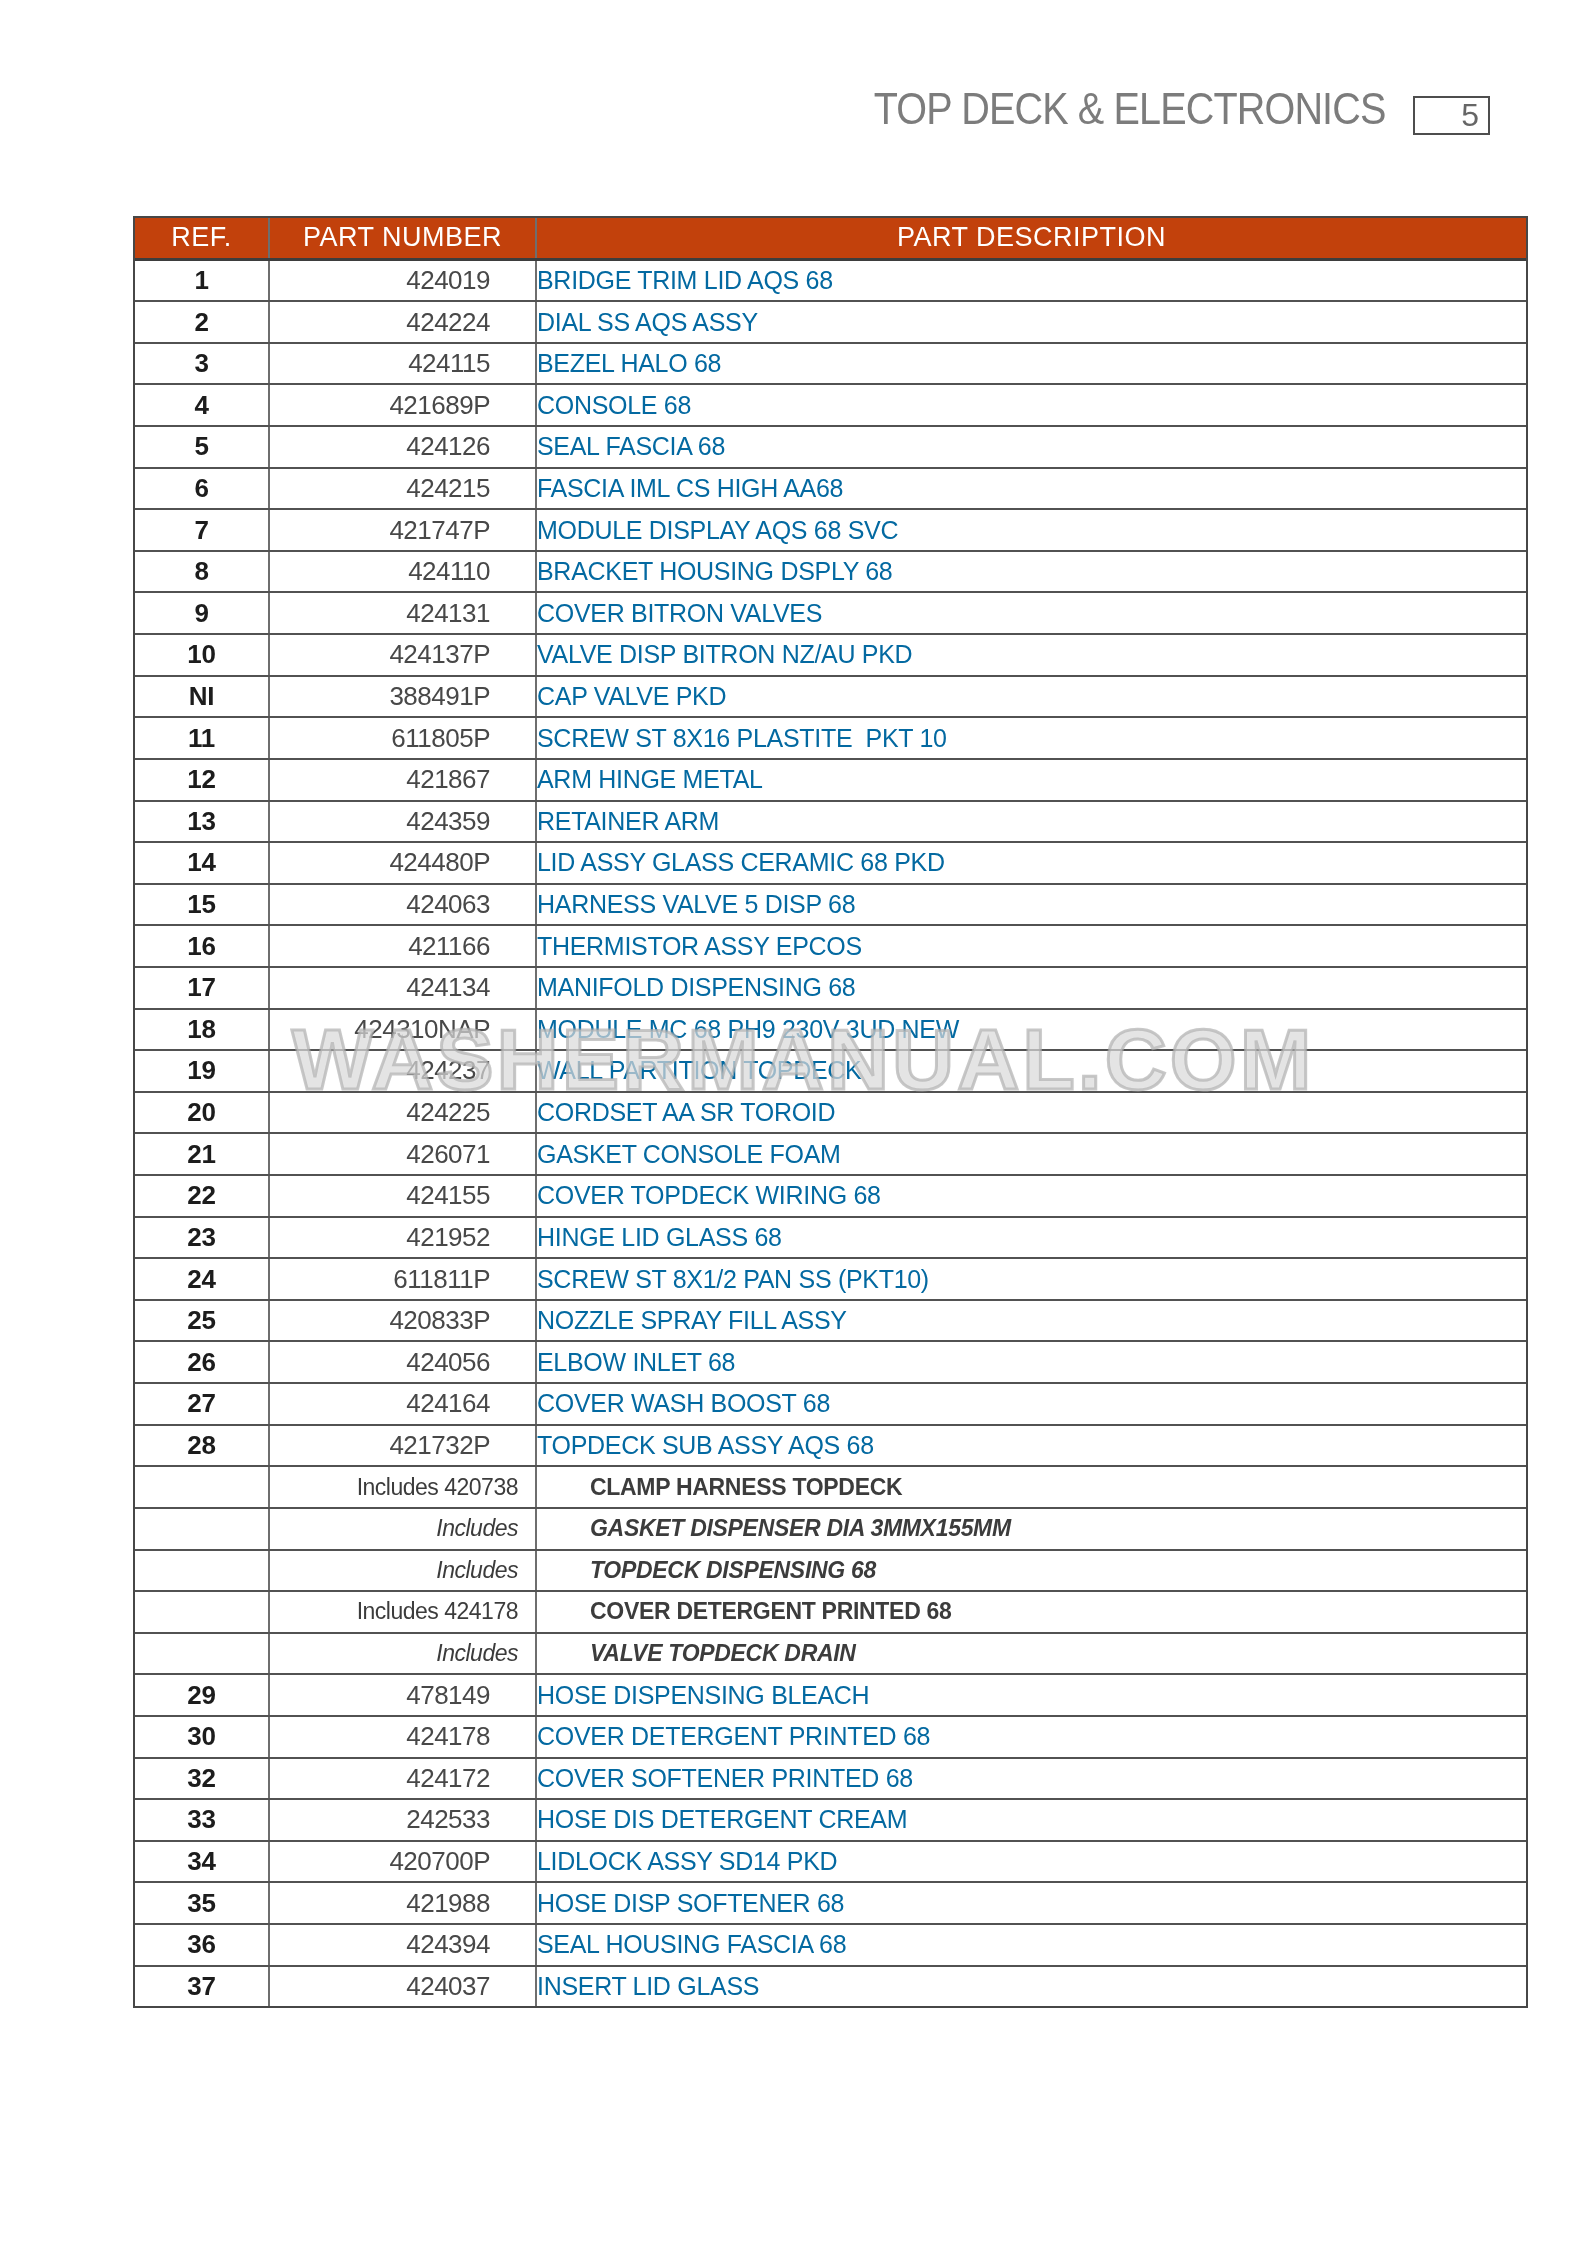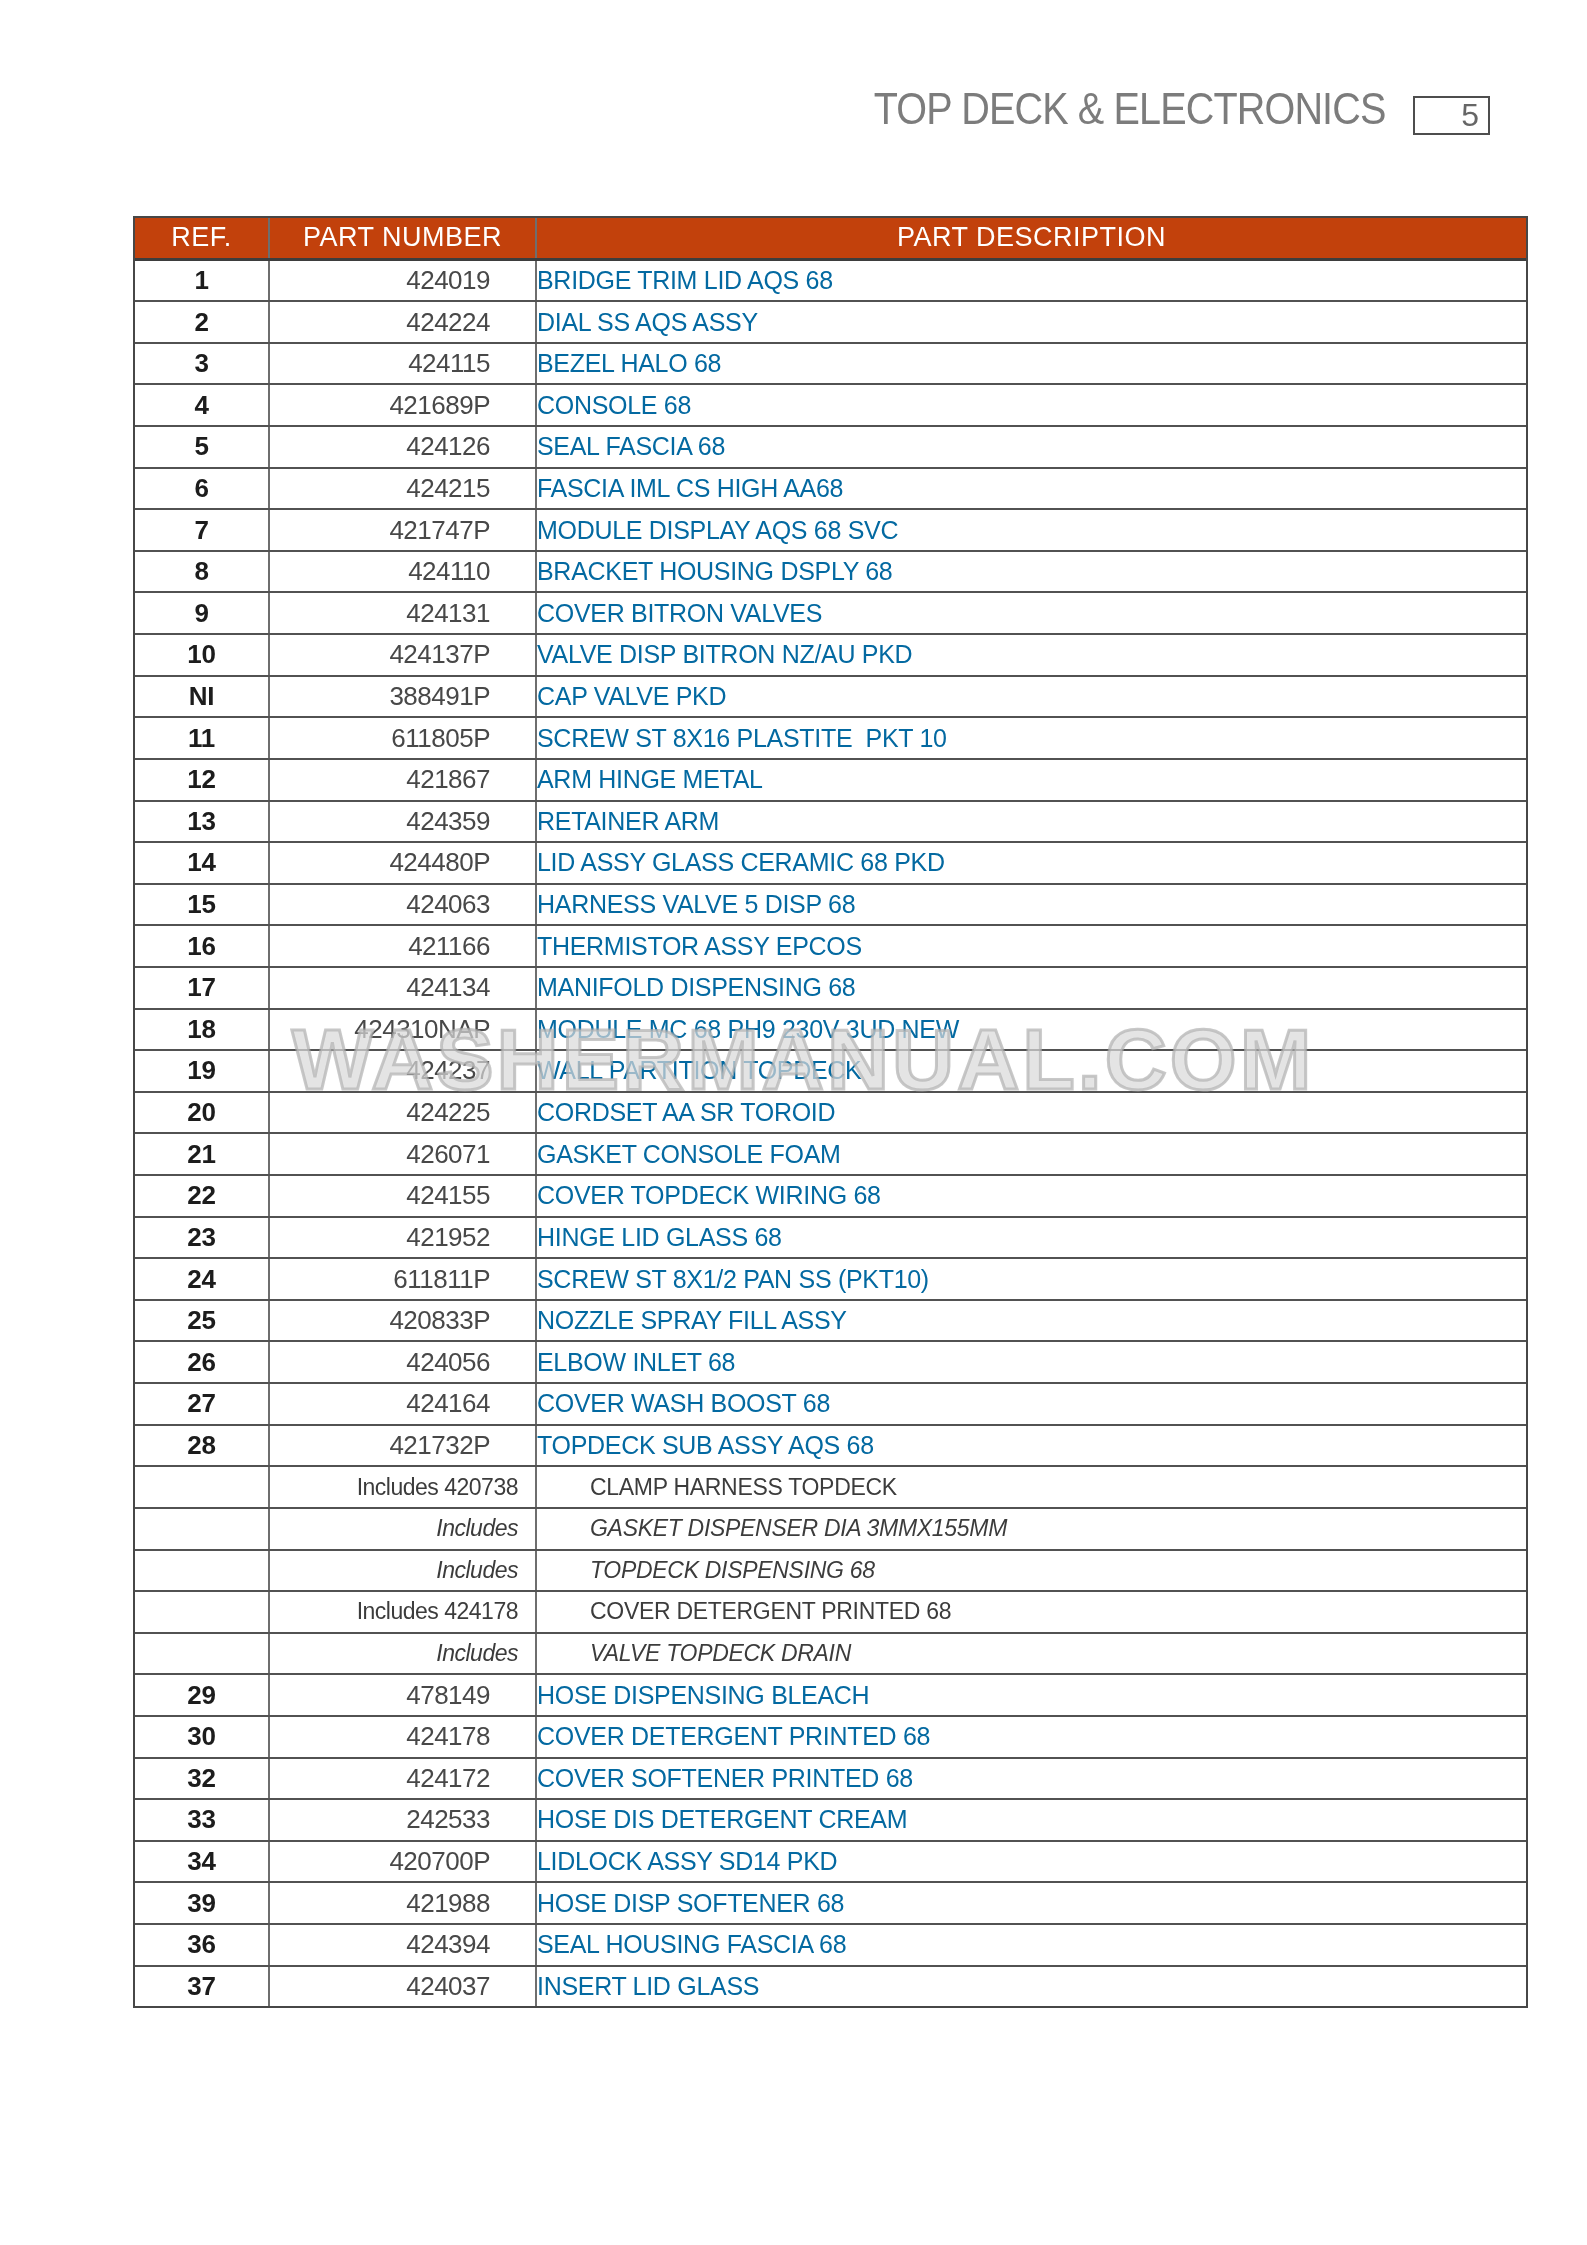--- a/index.html
+++ b/index.html
@@ -85,21 +85,21 @@
   }
   .td.col-desc{
     font-weight:400;font-size:25px;color:#0369a1;letter-spacing:-0.3px;
   }
 
   
   .tr.includes .td.col-part{
     font-size:23px;color:#3c3c3c;font-weight:400;padding-right:17px;
   }
   .tr.includes .td.col-desc{
-    font-size:23px;color:#3c3c3c;font-weight:400;padding-left:53px;
+    font-size:23px;color:#3c3c3c;font-weight:700;padding-left:53px;
   }
   .tr.includes.italic .td.col-part,
   .tr.includes.italic .td.col-desc{
     font-style:italic;
   }
 
   
   .watermark{
     position:absolute;
     left:293px;top:1018px;
@@ -322,21 +322,21 @@
         <div class="td col-ref">33</div>
         <div class="td col-part">242533</div>
         <div class="td col-desc">HOSE DIS DETERGENT CREAM</div>
       </div>
       <div class="tr">
         <div class="td col-ref">34</div>
         <div class="td col-part">420700P</div>
         <div class="td col-desc">LIDLOCK ASSY SD14 PKD</div>
       </div>
       <div class="tr">
-        <div class="td col-ref">39</div>
+        <div class="td col-ref">35</div>
         <div class="td col-part">421988</div>
         <div class="td col-desc">HOSE DISP SOFTENER 68</div>
       </div>
       <div class="tr">
         <div class="td col-ref">36</div>
         <div class="td col-part">424394</div>
         <div class="td col-desc">SEAL HOUSING FASCIA 68</div>
       </div>
       <div class="tr">
         <div class="td col-ref">37</div>

